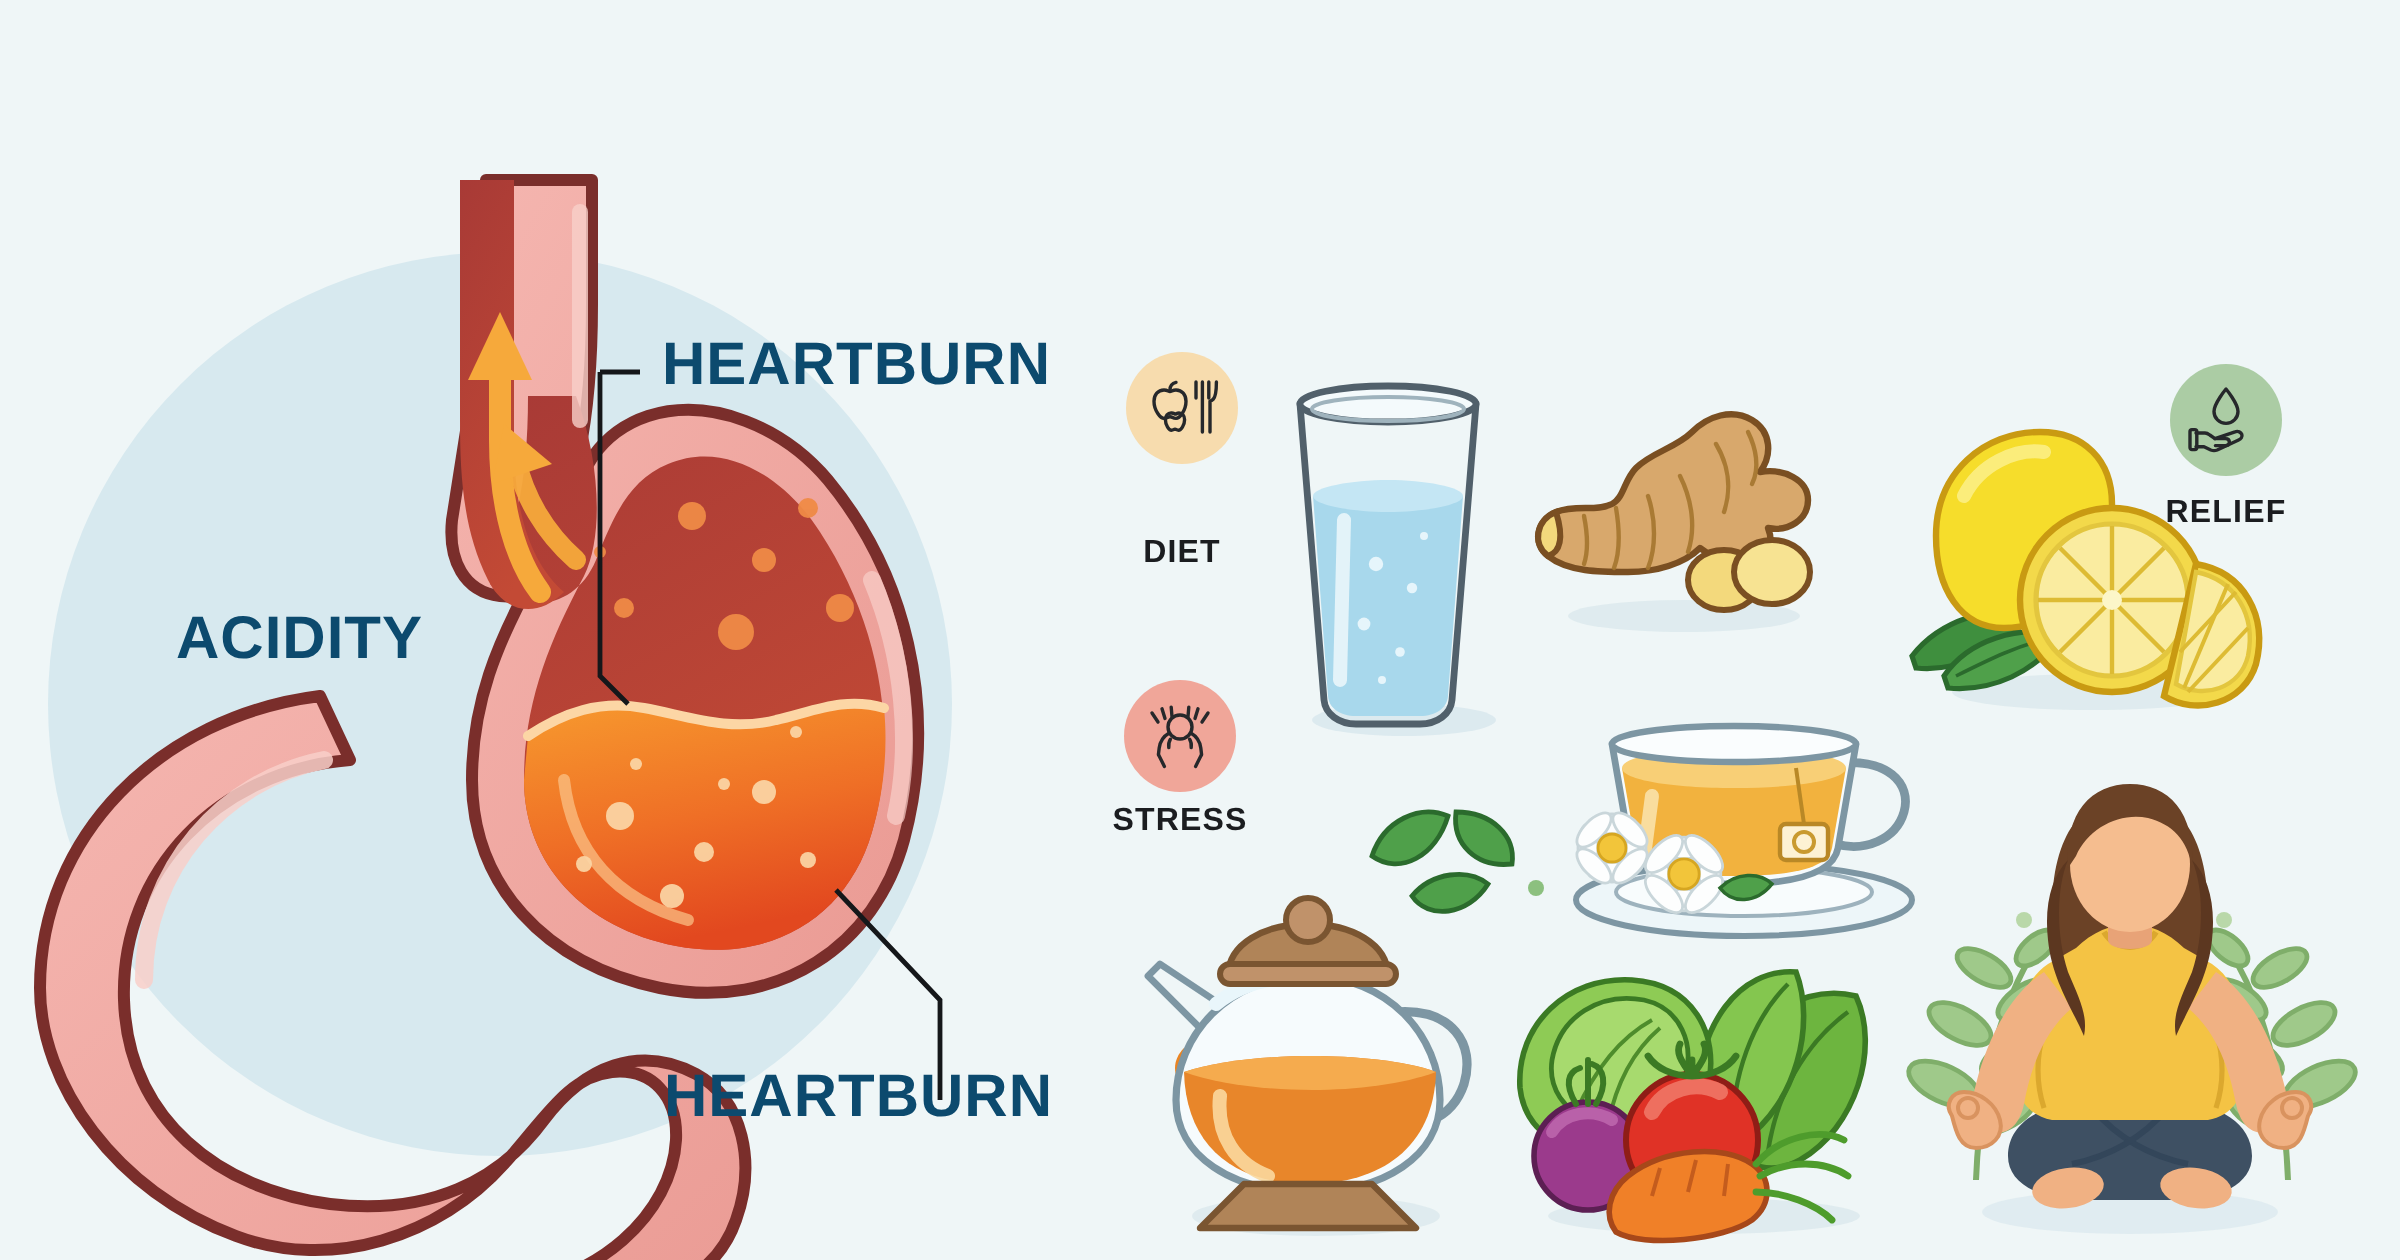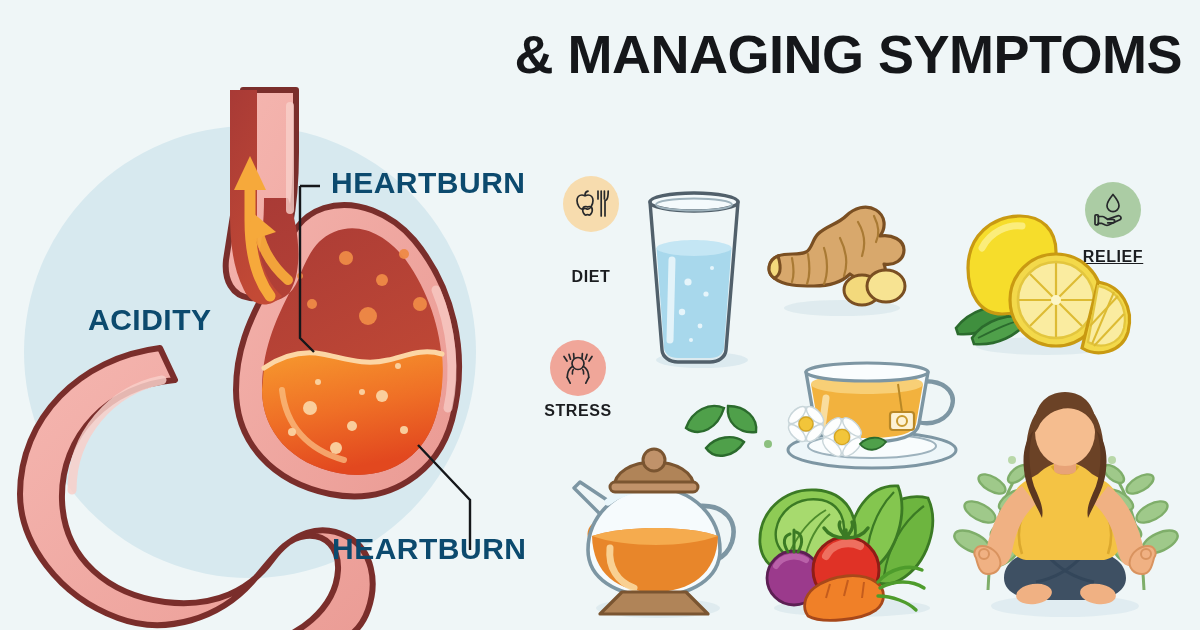--- a/index.html
+++ b/index.html
@@ -38,29 +38,29 @@
   #label-heartburn-bottom{left:332px;top:532px;}
 
   
   .badge{width:56px;height:56px;border-radius:50%;
     display:flex;align-items:center;justify-content:center;}
   .badge-caption{
     font-size:16px;font-weight:bold;color:#1b1d20;
     letter-spacing:0.6px;text-align:center;white-space:nowrap;
   }
   #badge-diet-wrap{left:556px;top:176px;width:70px;gap:36px;}
-  #badge-stress-wrap{left:540px;top:340px;width:76px;}
+  #badge-stress-wrap{left:552px;top:340px;width:76px;}
   #badge-relief-wrap{left:1076px;top:182px;width:74px;}
   .badge-diet{background:#f7dcae;}
   .badge-stress{background:#f0a699;}
   .badge-relief{background:#abccA4;}
   .badge-row{display:flex;flex-direction:column;align-items:center;gap:6px;}
 
   
-  #badge-relief-wrap .badge-caption{margin-top:4px;text-decoration:underline;}
+  #badge-relief-wrap .badge-caption{margin-top:4px;}
 
   svg{display:block;overflow:visible;}
   .nofill{fill:none;}
 </style>
 </head>
 <body>
 
 <div id="stage">
 
   <svg class="abs" style="left:0px;top:90px;" width="560" height="540" viewBox="0 0 560 540">
@@ -165,21 +165,20 @@
     <path class="nofill" d="M300 96 L320 96 M300 96 L300 248 L314 262" stroke="#15171a" stroke-width="2.4"></path>
 
     <path class="nofill" d="M418 355 L470 410 L470 460" stroke="#15171a" stroke-width="2.4"></path>
   </svg>
 
   <div class="abs diag-label" id="label-acidity">ACIDITY</div>
   <div class="abs diag-label" id="label-heartburn-top">HEARTBURN</div>
   <div class="abs diag-label" id="label-heartburn-bottom">HEARTBURN</div>
 
   <div class="abs" id="title-block">
-    <span class="title-line">&amp; MANAGING SYMPTOMS</span>
   </div>
 
   <div class="abs badge-row" id="badge-diet-wrap">
     <div class="badge badge-diet">
       <svg width="38" height="34" viewBox="0 0 38 34" stroke="#26282b" stroke-width="1.7" fill="none" stroke-linecap="round" stroke-linejoin="round">
         <path d="M10 8c-3 0-5 2.4-5 5.6 0 4.6 3.2 8.6 5 8.6s1.6-.8 3-.8 1.2.8 3 .8 5-4 5-8.6C21 10.4 19 8 16 8c-1.8 0-2.2.8-3 .8S11.8 8 10 8z"></path>
         <path d="M13 8c0-2 1.2-3.4 3-3.8"></path>
         <path d="M13.5 19.5c-1.6 0-2.8 1.4-2.8 3.4 0 2.8 1.9 5.2 3 5.2s1-.5 1.8-.5 .7.5 1.8.5 3-2.4 3-5.2c0-2-1.2-3.4-2.8-3.4-1 0-1.3.5-1.8.5s-.8-.5-1.8-.5z"></path>
         <path d="M26 4v8M29.2 4v8M32.4 4v8M29.2 12v17"></path>
         <path d="M36.2 4c0 0 0 7-1.6 8.6-.8.8-1.6 1-1.6 1V29"></path>

